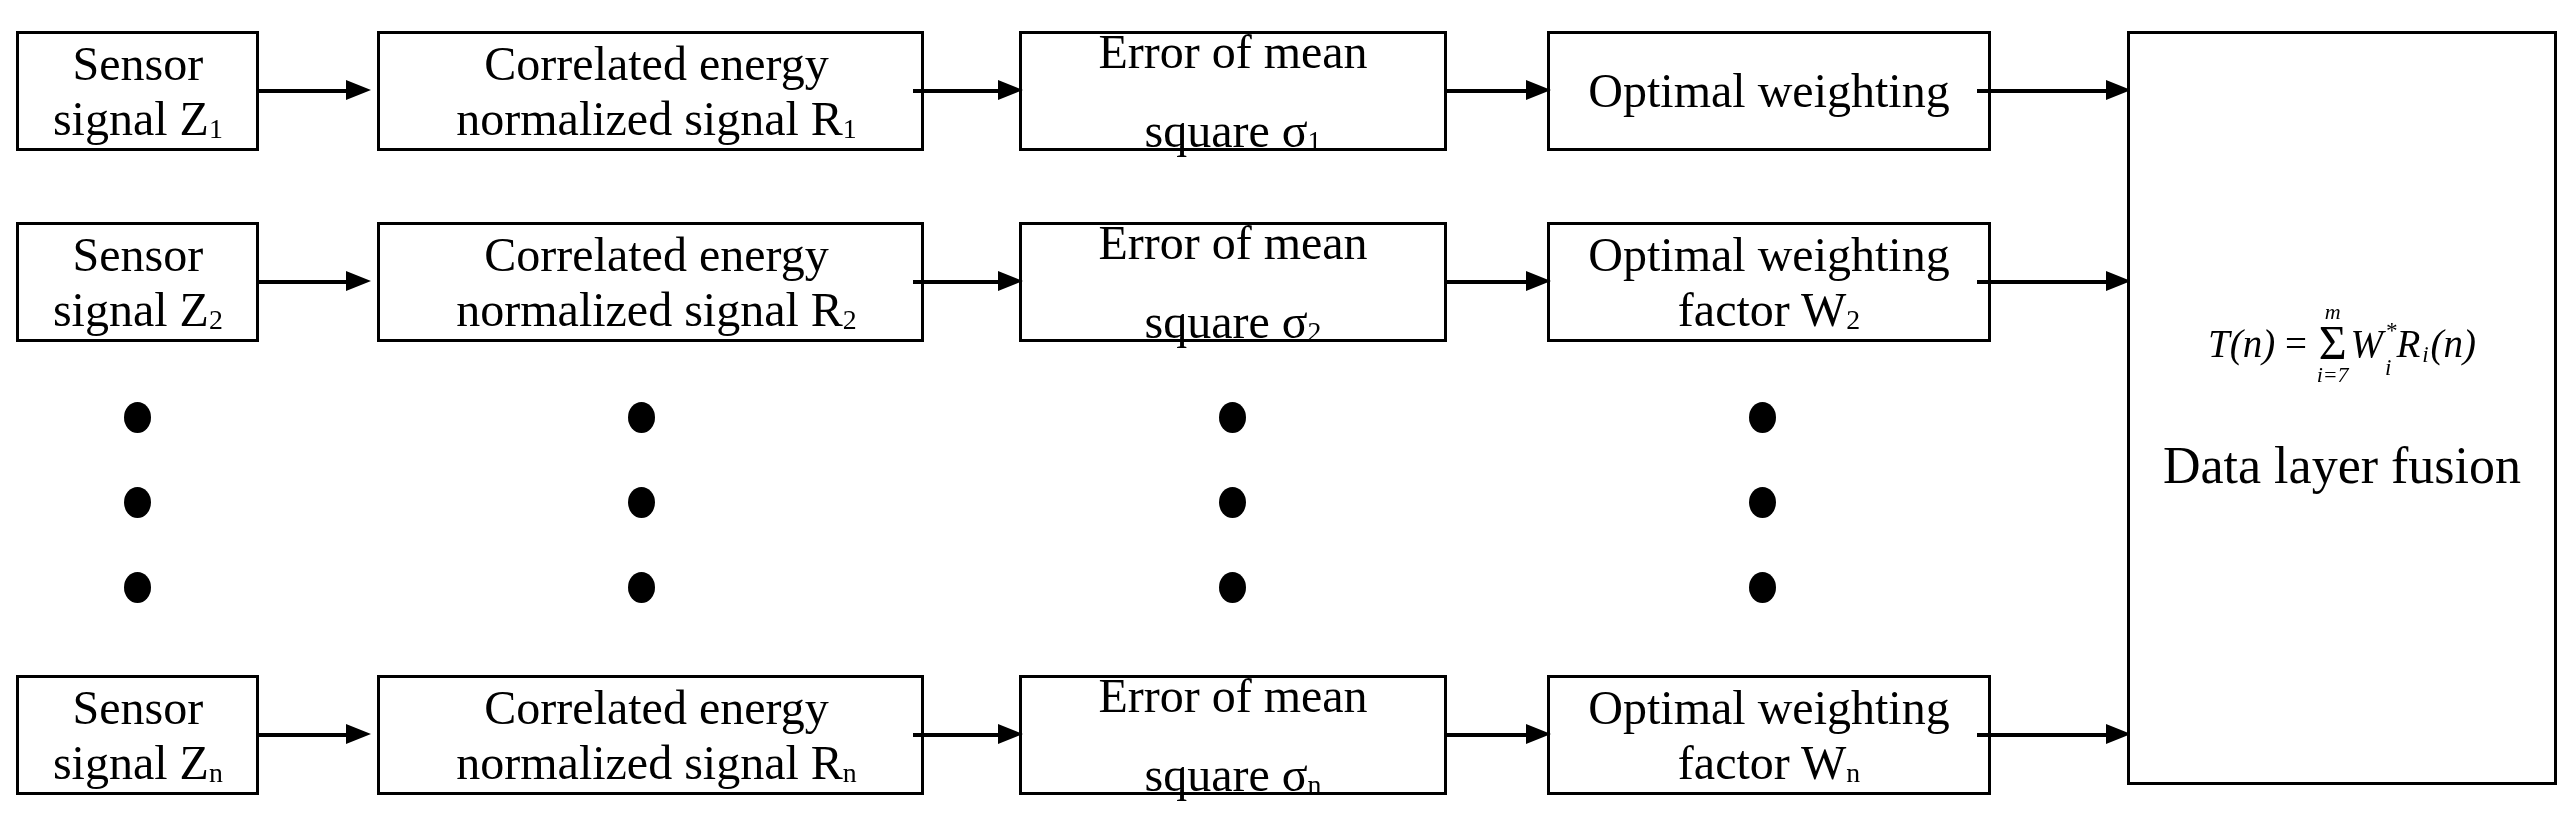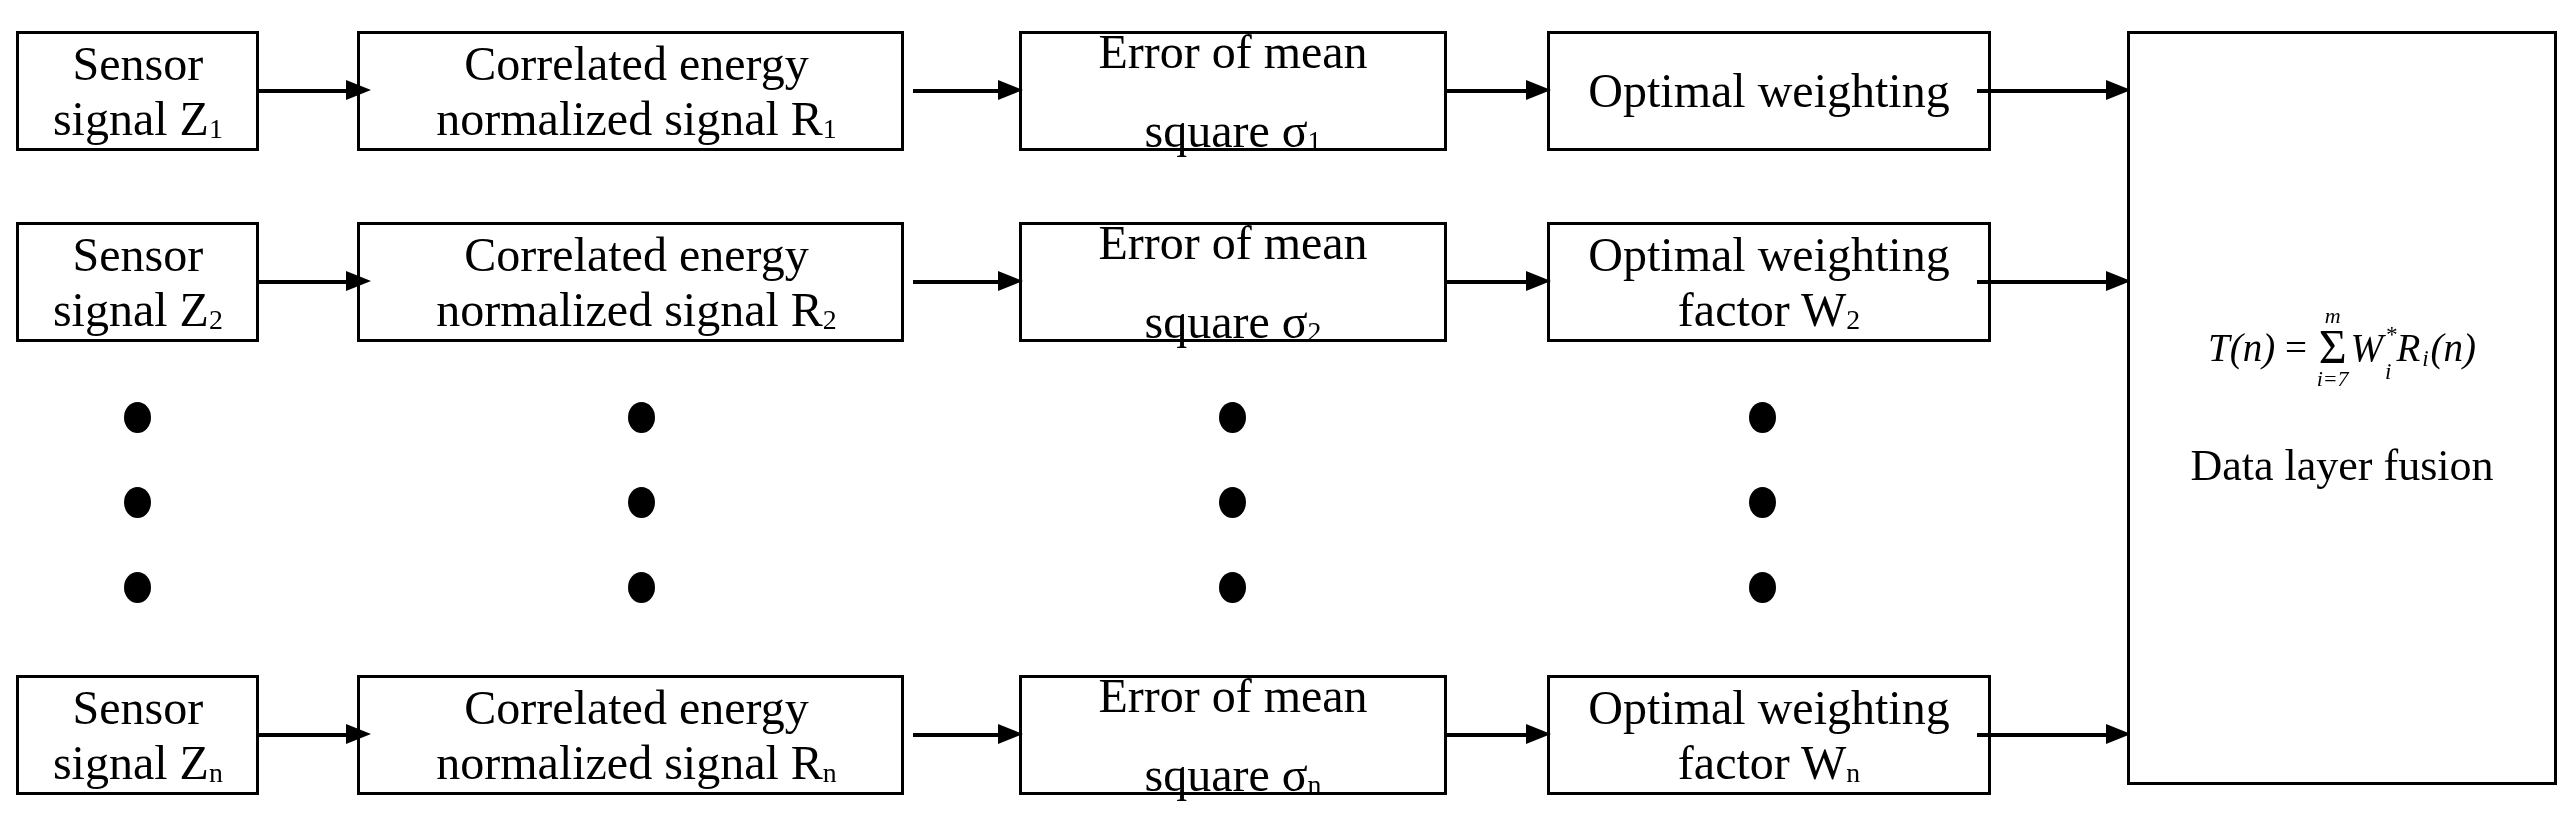--- a/index.html
+++ b/index.html
@@ -18,21 +18,21 @@
     background:#ffffff;
     display:flex;
     flex-direction:column;
     align-items:center;
     justify-content:center;
     text-align:center;
     font-size:48px;
     line-height:1.15;
   }
   .c1{left:16.4px;width:243px;}
-  .c2{left:357px;width:547px;padding-left:12px;}
+  .c2{left:377px;width:547px;padding-left:12px;}
   .c3{left:1019px;width:428px;gap:24px;}
   .c4{left:1547px;width:444px;}
   .r1{top:31px;height:120px;}
   .r2{top:222px;height:120px;}
   .rn{top:675px;height:120px;}
   .sb{
     font-size:0.58em;
     line-height:0;
     vertical-align:baseline;
     position:relative;
@@ -69,21 +69,21 @@
   .f-sum-top{font-size:22px;}
   .f-sum-sym{font-size:48px;font-style:normal;line-height:0.85;}
   .f-sum-bot{font-size:22px;}
   .f-term{display:inline-flex;align-items:center;}
   .f-ss{
     display:inline-flex;flex-direction:column;justify-content:space-between;align-items:flex-start;
     height:60px;font-size:23px;line-height:1;margin-left:1.9px;transform:translateY(5.8px);
   }
   .f-sub-lone{font-size:23px;line-height:0;position:relative;top:0.48em;margin-left:1.9px;}
   .f-arg{margin-left:1.9px;}
-  .caption{font-size:44px;font-style:normal;}
+  .caption{font-size:52px;font-style:normal;}
 </style>
 </head>
 <body>
 
 <div id="canvas">
 
   <div class="box c1 r1">
     <span>Sensor</span>
     <span><span>signal Z</span><sub class="sb">1</sub></span>
   </div>

